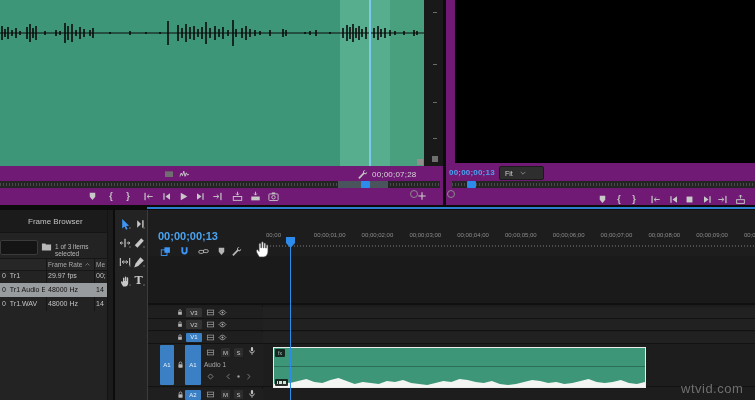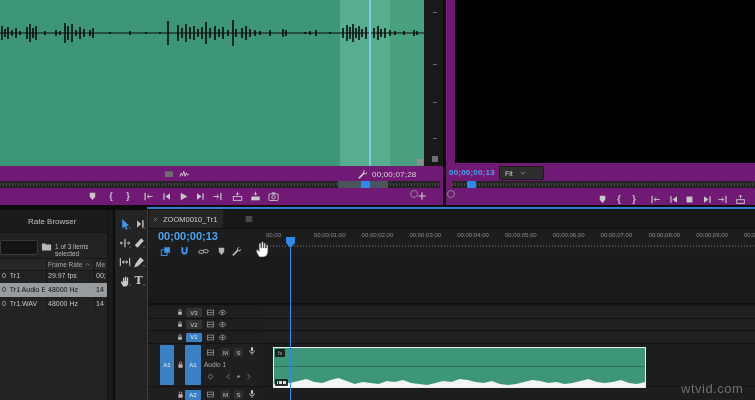--- a/index.html
+++ b/index.html
@@ -315,21 +315,21 @@
           <svg width="11" height="11" viewBox="0 0 12 12">
             <rect x="1.8" y="6.2" width="8.4" height="4" fill="none" stroke="#c8c8c8"></rect>
             <path d="M6 5V1.2M4.4 2.8L6 1.1l1.6 1.7" stroke="#c8c8c8" fill="none"></path>
           </svg>
         </div>
       </div>
   </div>
 
   <div class="panel" id="media-panel">
     <div id="media-tabbar">
-      <span class="abs" style="left:28px;top:7px;font-size:8px;color:#c2c2c2;">Rate Browser</span>
+      <span class="abs" style="left:28px;top:7px;font-size:8px;color:#c2c2c2;">Frame Browser</span>
     </div>
     <div id="media-search"></div>
     <span class="icon" id="bin-ic" style="position:absolute;left:41px;top:31px;">
         <svg width="11" height="11" viewBox="0 0 12 12">
           <path d="M1 2.6h3.6l1 1.2H11v6.6H1z" fill="#b9b9b9"></path>
         </svg>
       </span>
     <span id="media-status" style="left:55px;">1 of 3 items selected</span>
     <div id="media-header">
       <span class="abs" style="left:48px;top:2px;">Frame Rate</span>
@@ -403,35 +403,20 @@
           <path d="M4.2 11.4C3.2 9.8 2 8.2 2 7c0-.8.9-1 1.4-.4l.6.8V3.2c0-1 1.4-1 1.4 0V6h.5V2.2c0-1 1.4-1 1.4 0V6h.5V3c0-1 1.4-1 1.4 0v5c0 2-1.2 3.4-2.8 3.4z" fill="#c8c8c8"></path>
         </svg>
       </div>
       <div class="tool" style="left: 17px; top: 64px;">
         <span style="font-family:'DejaVu Serif',serif;font-size:11px;color:#c8c8c8;font-weight:bold;">T</span>
       </div>
     </div>
 
   <div class="abs" id="focus-line"></div>
   <div class="panel" id="tl-panel">
-    <div id="tl-tabbar">
-      <div id="tl-tab">
-        <span class="icon" id="tab-close-ic" style="position:absolute;left:3px;">
-            <svg width="7" height="7" viewBox="0 0 12 12">
-              <path d="M3 3l6 6M9 3L3 9" stroke="#8f8f8f"></path>
-            </svg>
-          </span>
-        <span>ZOOM0010_Tr1</span>
-      </div>
-      <span class="icon" id="tl-menu-ic" style="position:absolute;left:96px;top:4px;">
-          <svg width="10" height="10" viewBox="0 0 12 12">
-            <path d="M2 3.6h8M2 6h8M2 8.4h8" stroke="#8f8f8f"></path>
-          </svg>
-        </span>
-    </div>
     <span class="tc-blue" id="tl-timecode">00;00;00;13</span>
     <div id="tl-toolbar">
         <div class="tl-toolicon" style="left: 10px;">
           <svg width="11" height="11" viewBox="0 0 12 12">
             <rect x="1.4" y="4.2" width="6.2" height="6.2" fill="none" stroke="#3f96f4"></rect>
             <rect x="4.8" y="1.4" width="6" height="6" fill="#3f96f4"></rect>
           </svg>
         </div>
         <div class="tl-toolicon" style="left: 29px;">
           <svg width="11" height="11" viewBox="0 0 12 12">

